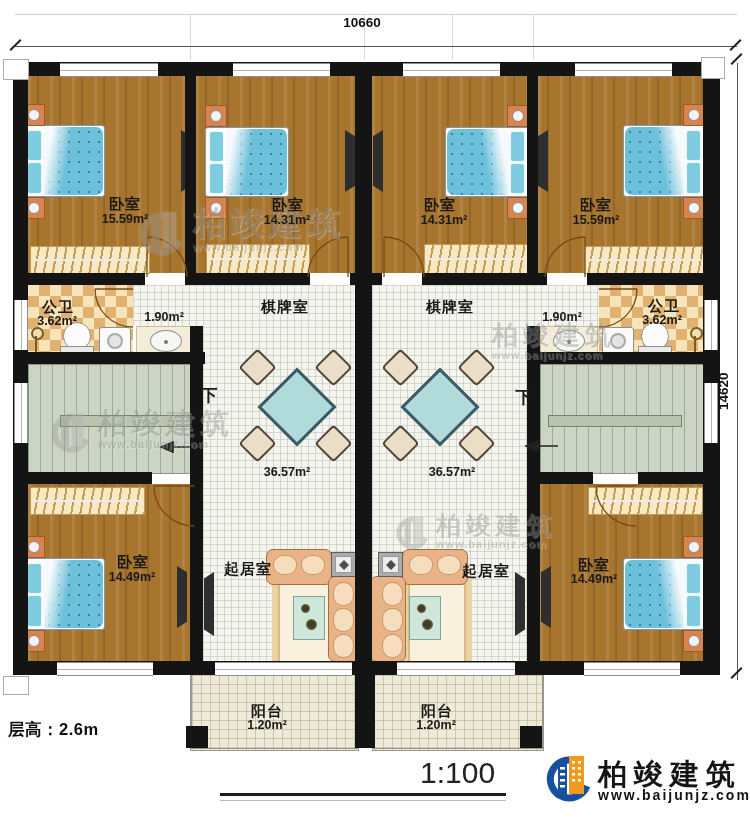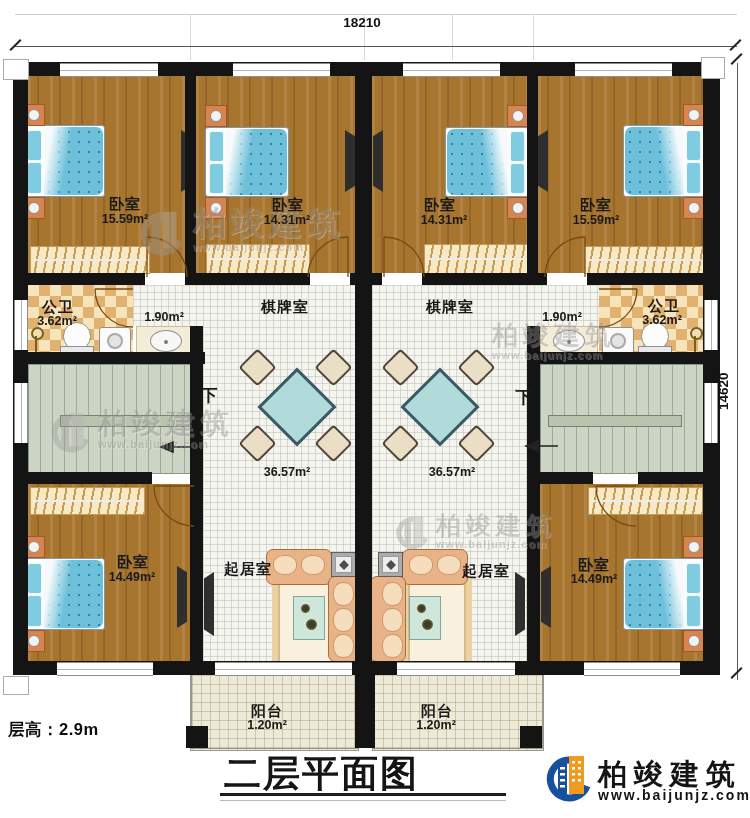--- a/index.html
+++ b/index.html
@@ -105,21 +105,21 @@
 
   <div class="thin-h" style="left:15px;top:14px;width:722px;"></div>
   <div class="thin-v" style="left:190px;top:14px;height:46px;"></div>
   <div class="thin-v" style="left:364px;top:14px;height:46px;"></div>
   <div class="thin-v" style="left:452px;top:14px;height:46px;"></div>
   <div class="thin-v" style="left:533px;top:14px;height:46px;"></div>
 
   <div class="dimline-h" style="left:15px;top:46px;width:722px;"></div>
   <div class="tick" style="left:8px;top:44px;"></div>
   <div class="tick" style="left:728px;top:44px;"></div>
-  <div class="dimtext" style="left:330px;top:15px;width:64px;text-align:center;">18210</div>
+  <div class="dimtext" style="left:330px;top:15px;width:64px;text-align:center;">10660</div>
 
   <div class="dimline-v" style="left:737px;top:63px;height:617px;"></div>
   <div class="tick" style="left:729px;top:58px;"></div>
   <div class="tick" style="left:729px;top:672px;"></div>
   <div class="dimtext dim-vert" style="left:716px;top:356px;height:70px;text-align:center;">14620</div>
 
   <div class="cornerbox" style="left:3px;top:59px;width:24px;height:19px;"></div>
   <div class="cornerbox" style="left:701px;top:57px;width:22px;height:20px;"></div>
   <div class="cornerbox" style="left:3px;top:676px;width:24px;height:17px;"></div>
 
@@ -399,23 +399,23 @@
   <div class="lbl room-area" style="left:594px;top:579px;">14.49m²</div>
 
   <div class="lbl room-name" style="left:267px;top:710px;">阳台</div>
   <div class="lbl room-area" style="left:267px;top:725px;">1.20m²</div>
   <div class="lbl room-name" style="left:437px;top:710px;">阳台</div>
   <div class="lbl room-area" style="left:436px;top:725px;">1.20m²</div>
 
   <div class="lbl stair-lbl" style="left:209px;top:395px;">下</div>
   <div class="lbl stair-lbl" style="left:524px;top:397px;">下</div>
 
-  <div class="note-text" style="left:8px;top:719px;">层高：2.9m</div>
-
-  <div class="title-text" style="left:224px;top:749px;">二层平面图</div>
+  <div class="note-text" style="left:8px;top:719px;">层高：2.6m</div>
+
+  <div class="scale-text" style="left:420px;top:756px;">1:100</div>
   <div class="title-rule" style="left:220px;top:793px;width:286px;height:3px;"></div>
   <div class="title-rule2" style="left:220px;top:800px;width:286px;height:1px;"></div>
 
   <svg class="abs" style="left:541px;top:750px;z-index:6;" width="52" height="58" viewBox="0 0 52 58">
     <path d="M40,14 A19 19 0 1 0 46,36" fill="none" stroke="#17519e" stroke-width="7"></path>
     <rect x="17" y="12" width="9" height="32" fill="#17519e"></rect>
     <rect x="28" y="6" width="15" height="38" fill="#f29a1f"></rect>
     <g fill="#ffffff">
       <rect x="19" y="17" width="5" height="2.5"></rect>
         <rect x="19" y="23" width="5" height="2.5"></rect>

